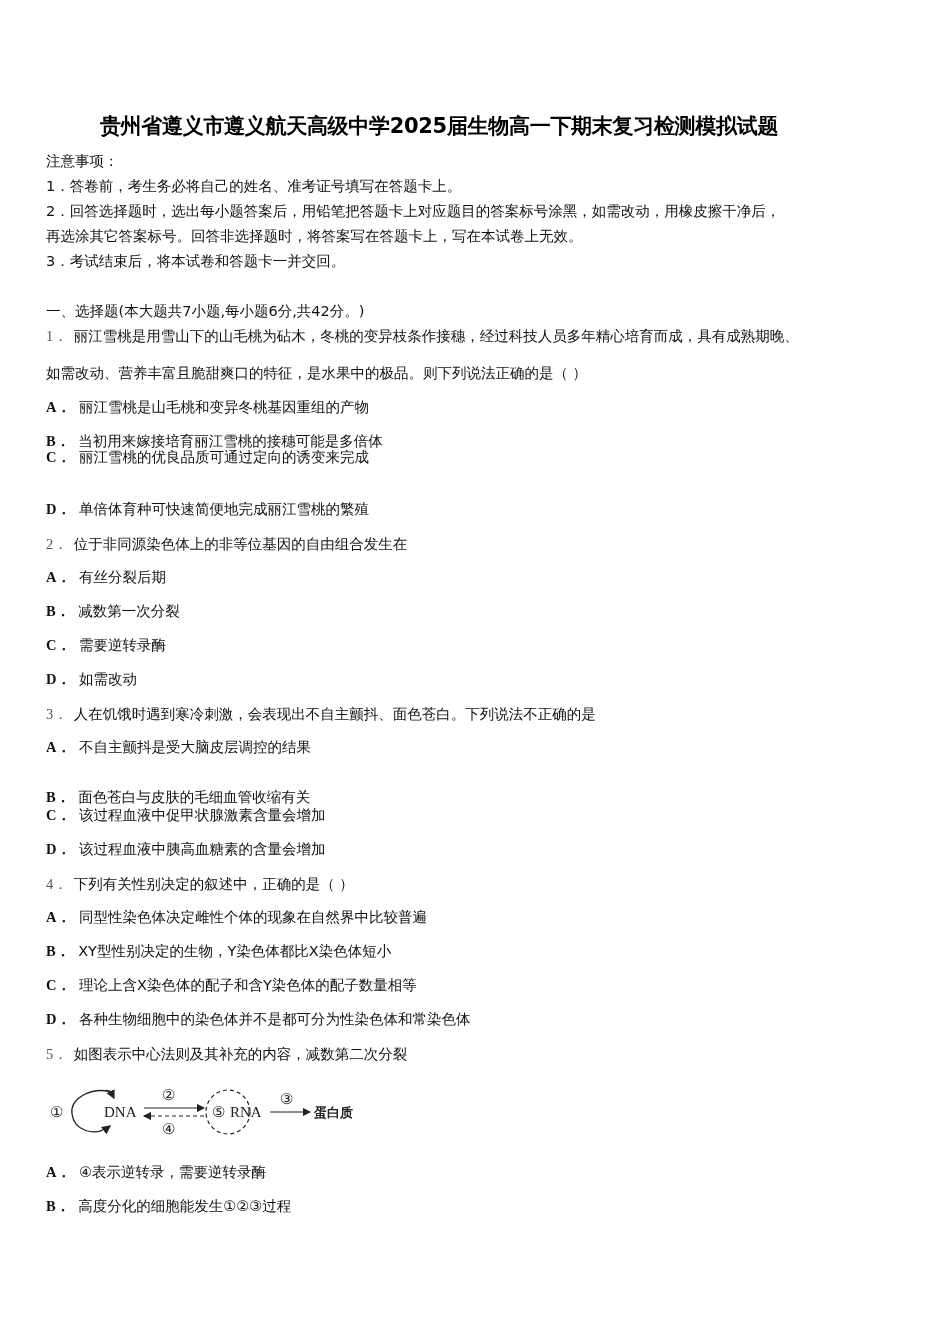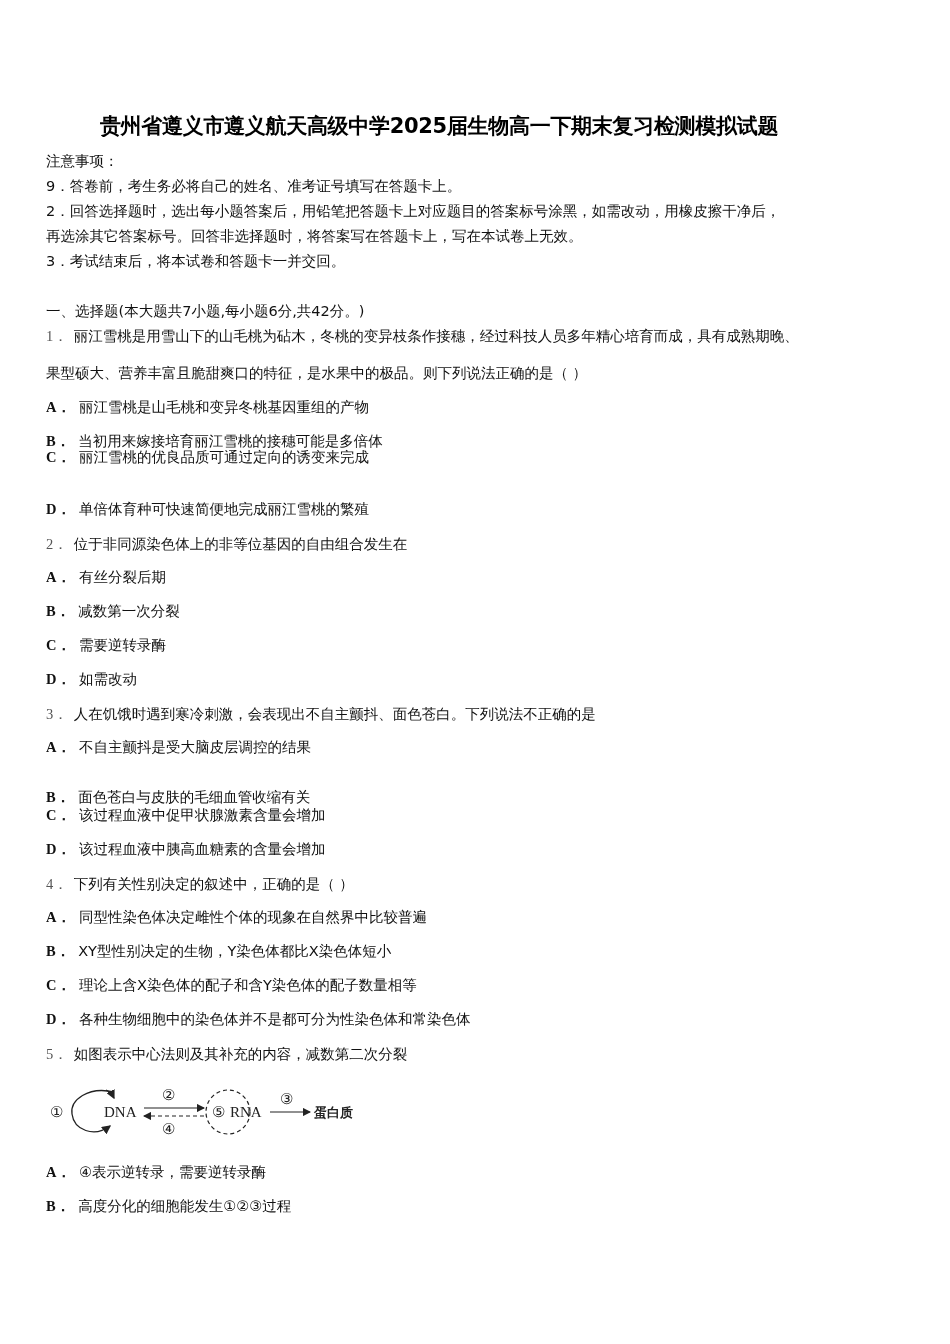--- a/index.html
+++ b/index.html
@@ -23,31 +23,31 @@
     .diagram svg { width: 320px; height: 60px; }
     .diagram text { font-family: "Liberation Serif", serif; font-size: 15px; fill: #222; }
     .diagram .cn { font-family: "DejaVu Sans", sans-serif; font-size: 13px; font-weight: bold; }
   </style>
 </head>
 <body>
 
 <div class="title">贵州省遵义市遵义航天高级中学2025届生物高一下期末复习检测模拟试题</div>
 
 <div class="line notice" style="top:152px">注意事项：</div>
-<div class="line notice" style="top:177px">9．答卷前，考生务必将自己的姓名、准考证号填写在答题卡上。</div>
+<div class="line notice" style="top:177px">1．答卷前，考生务必将自己的姓名、准考证号填写在答题卡上。</div>
 <div class="line notice" style="top:202px">2．回答选择题时，选出每小题答案后，用铅笔把答题卡上对应题目的答案标号涂黑，如需改动，用橡皮擦干净后，</div>
 <div class="line notice" style="top:227px">再选涂其它答案标号。回答非选择题时，将答案写在答题卡上，写在本试卷上无效。</div>
 <div class="line notice" style="top:252px">3．考试结束后，将本试卷和答题卡一并交回。</div>
 
 <div class="line" style="top:302px">一、选择题(本大题共7小题,每小题6分,共42分。)</div>
 
 <div class="line" style="top:327px">
   <span class="num">1．</span><span>丽江雪桃是用雪山下的山毛桃为砧木，冬桃的变异枝条作接穗，经过科技人员多年精心培育而成，具有成熟期晚、</span>
 </div>
-<div class="line" style="top:364px">果型硕大、营养丰富且脆甜爽口的特征，是水果中的极品。则下列说法正确的是（    ）</div>
+<div class="line" style="top:364px">如需改动、营养丰富且脆甜爽口的特征，是水果中的极品。则下列说法正确的是（    ）</div>
 <div class="line" style="top:398px"><span class="opt-letter">A．</span><span>丽江雪桃是山毛桃和变异冬桃基因重组的产物</span></div>
 <div class="line" style="top:432px"><span class="opt-letter">B．</span><span>当初用来嫁接培育丽江雪桃的接穗可能是多倍体</span></div>
 <div class="line" style="top:448px"><span class="opt-letter">C．</span><span>丽江雪桃的优良品质可通过定向的诱变来完成</span></div>
 <div class="line" style="top:500px"><span class="opt-letter">D．</span><span>单倍体育种可快速简便地完成丽江雪桃的繁殖</span></div>
 
 <div class="line" style="top:535px">
   <span class="num">2．</span><span>位于非同源染色体上的非等位基因的自由组合发生在</span>
 </div>
 <div class="line" style="top:568px"><span class="opt-letter">A．</span><span>有丝分裂后期</span></div>
 <div class="line" style="top:602px"><span class="opt-letter">B．</span><span>减数第一次分裂</span></div>

